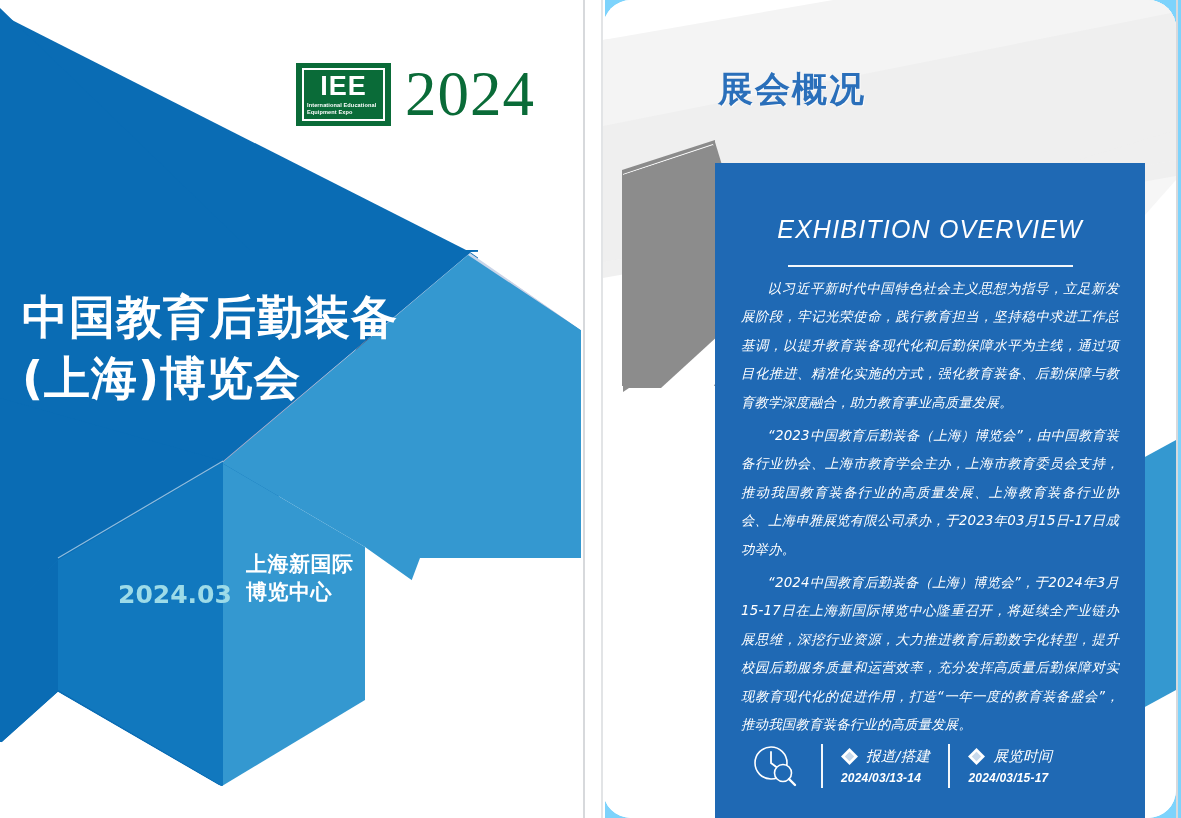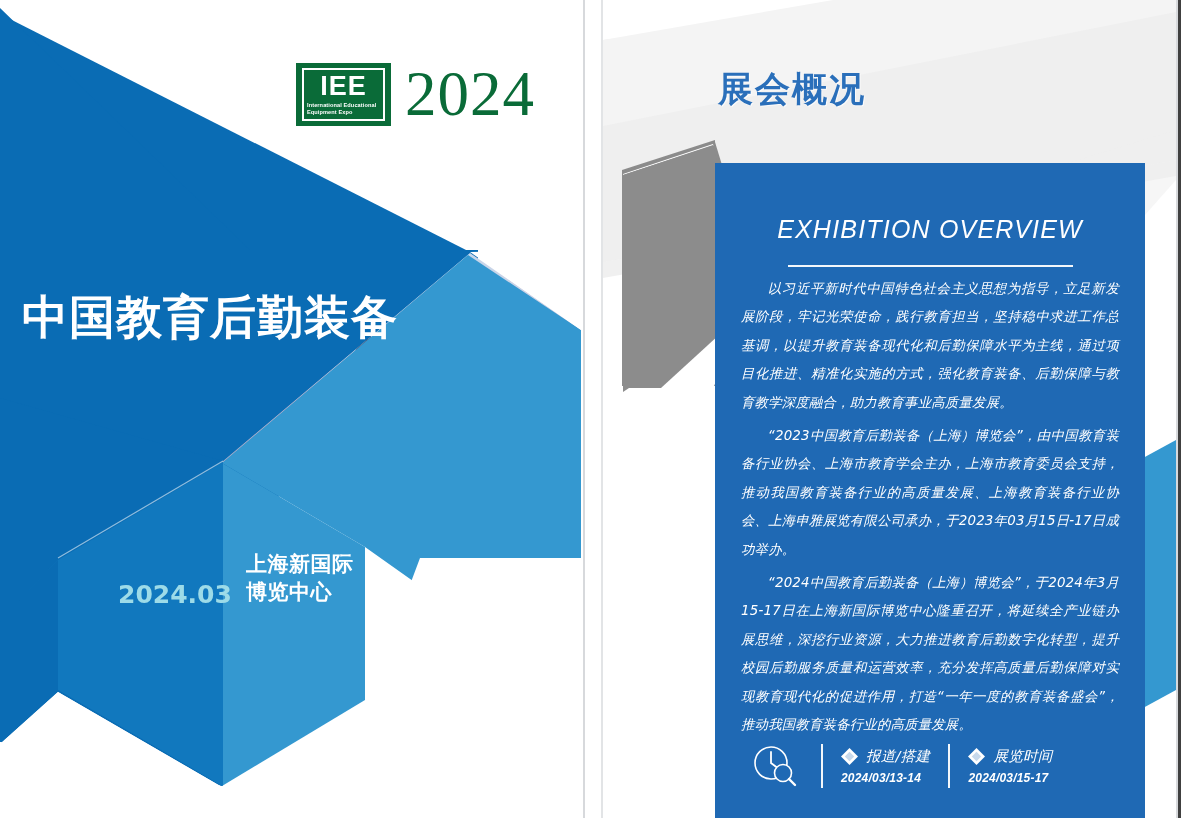--- a/index.html
+++ b/index.html
@@ -2,21 +2,21 @@
 <html><head>
 <meta charset="utf-8">
 <style>
   html,body{margin:0;padding:0;background:#ffffff;}
   body{font-family:"Liberation Sans","DejaVu Sans",sans-serif;}
 
   #page{
     position:relative;
     width:1181px;height:818px;
     overflow:hidden;
-    background:#404040;
+    background:#7dd3fc;
   }
 
   
   #left-panel{
     position:absolute;left:0;top:0;width:581px;height:818px;
     background:#ffffff;overflow:hidden;
   }
   .svgfill{position:absolute;left:0;top:0;}
 
   #iee-logo-block{
@@ -86,21 +86,21 @@
     position:absolute;left:581px;top:0;width:24px;height:818px;
     background:#ffffff;
   }
   #gutter-line-a{position:absolute;left:583px;top:0;width:2px;height:818px;background:#d7d9dc;}
   #gutter-line-b{position:absolute;left:601px;top:0;width:2px;height:818px;background:#e2e4e6;}
   #right-edge-line{position:absolute;left:1176px;top:0;width:2px;height:818px;background:#d7d9dc;}
 
   
   #right-panel{
     position:absolute;left:603px;top:0;width:573px;height:818px;
-    background:#ffffff;overflow:hidden;
+    background:#ffffff;overflow:hidden;border-radius:28px;
   }
 
   #section-title{
     position:absolute;left:115px;top:72px;
     color:#2a6fba;font-weight:bold;font-size:35px;
     letter-spacing:2px;line-height:1;
     font-family:"DejaVu Sans","Liberation Sans",sans-serif;
     text-shadow:1px 1px 0 rgba(255,255,255,.7);
   }
 
@@ -299,20 +299,21 @@
             <div>International Educational</div>
             <div>Equipment Expo</div>
           </div>
         </div>
       </div>
       <div id="iee-year">2024</div>
     </div>
 
     <div id="main-title">
       <span>中国教育后勤装备</span>
+      <span class="line2">(上海)博览会</span>
     </div>
 
     <div id="date-block">
       <div id="date-ym">2024.03</div>
     </div>
 
     <div id="venue-block">
       <div>上海新国际</div>
       <div>博览中心</div>
     </div>

